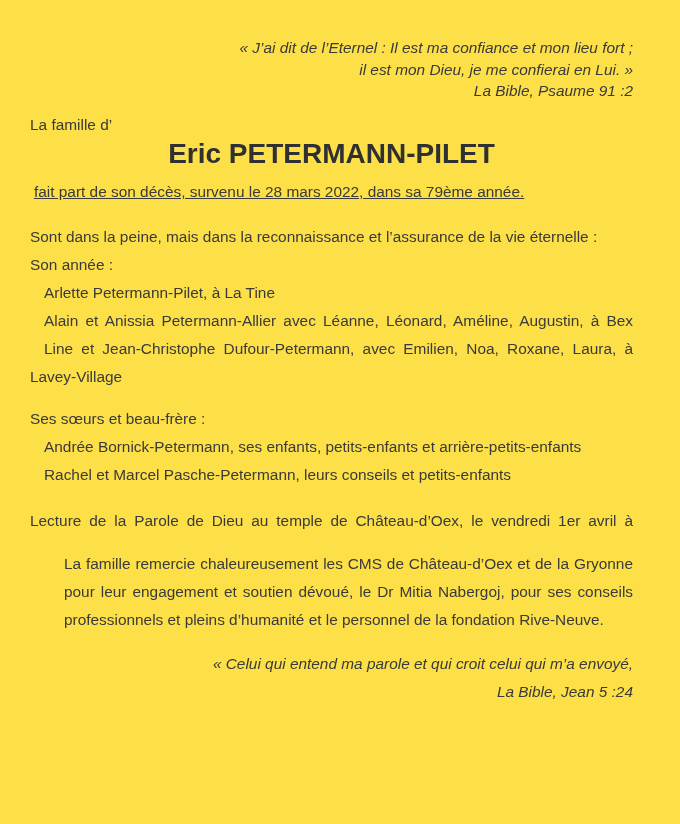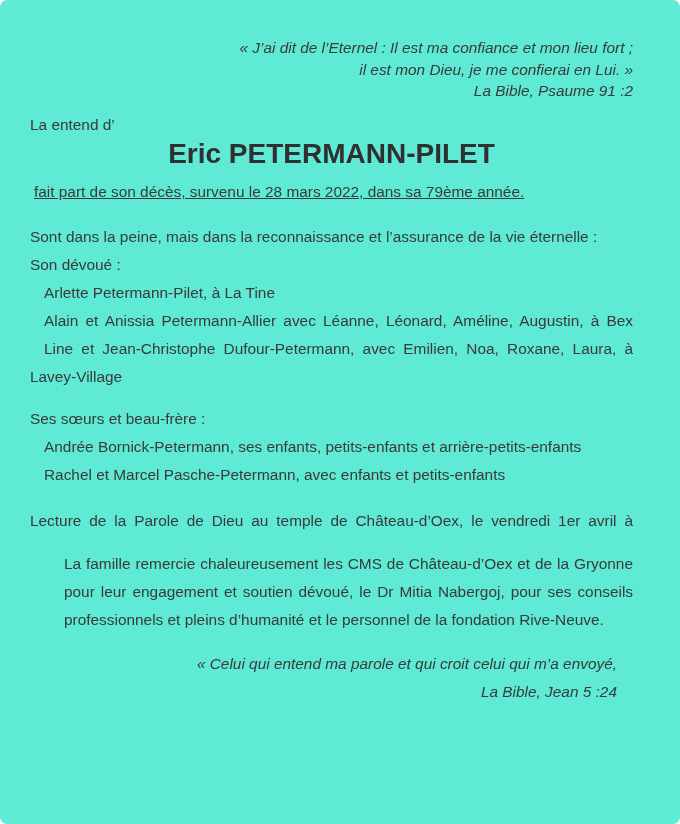--- a/index.html
+++ b/index.html
@@ -5,40 +5,39 @@
   html, body {
     margin: 0;
     padding: 0;
     background: #ffffff;
   }
   .page {
     position: relative;
     width: 680px;
     height: 824px;
     box-sizing: border-box;
-    background: #5eead4;
+    background: #fde047;
     color: #3a3a3a;
     font-family: "Liberation Sans", "DejaVu Sans", sans-serif;
     font-size: 15.4px;
     line-height: 28px;
     padding: 37px 47px 0 30px;
     overflow: hidden;
-    border-radius: 7px;
   }
   .quote-top {
     text-align: right;
     font-style: italic;
     line-height: 21.5px;
     margin: 0 0 9px 0;
   }
   .quote-bottom {
     text-align: right;
     font-style: italic;
     line-height: 28.5px;
-    margin: 16px 16px 0 0;
+    margin: 16px 0 0 0;
   }
   .intro {
     margin: 0;
   }
   .deceased-name {
     font-size: 28px;
     line-height: 29px;
     font-weight: bold;
     text-align: center;
     margin: 0 0 10px 0;
@@ -83,46 +82,46 @@
 <body>
 
 <div class="page">
 
   <div class="quote-top">
     <div class="line">« J’ai dit de l’Eternel : Il est ma confiance et mon lieu fort ;</div>
     <div class="line">il est mon Dieu, je me confierai en Lui. »</div>
     <div class="line">La Bible, Psaume 91 :2</div>
   </div>
 
-  <p class="intro">La entend d’</p>
+  <p class="intro">La famille d’</p>
 
   <h1 class="deceased-name">Eric PETERMANN-PILET</h1>
 
   <p class="announce">fait part de son décès, survenu le 28 mars 2022, dans sa 79ème année.</p>
 
   <div>
     <p class="family-lead">Sont dans la peine, mais dans la reconnaissance et l’assurance de la vie éternelle :</p>
 
     <div>
-      <p class="group-label">Son dévoué :</p>
+      <p class="group-label">Son année :</p>
       <p class="member">Arlette Petermann-Pilet, à La Tine</p>
     </div>
 
     <div>
       <p class="member jline">Alain et Anissia Petermann-Allier avec Léanne, Léonard, Améline, Augustin, à Bex</p>
       <div class="member-wrap">
         <div class="line first jline">Line et Jean-Christophe Dufour-Petermann, avec Emilien, Noa, Roxane, Laura, à</div>
         <div class="line">Lavey-Village</div>
       </div>
     </div>
 
     <div class="group-siblings">
       <p class="group-label">Ses sœurs et beau-frère :</p>
       <p class="member">Andrée Bornick-Petermann, ses enfants, petits-enfants et arrière-petits-enfants</p>
-      <p class="member">Rachel et Marcel Pasche-Petermann, avec enfants et petits-enfants</p>
+      <p class="member">Rachel et Marcel Pasche-Petermann, leurs conseils et petits-enfants</p>
     </div>
   </div>
 
   <div class="para-ceremony">
     <div class="line jline">Lecture de la Parole de Dieu au temple de Château-d’Oex, le vendredi 1er avril à</div>
   </div>
 
   <div class="para-thanks">
     <div class="line jline">La famille remercie chaleureusement les CMS de Château-d’Oex et de la Gryonne</div>
     <div class="line jline">pour leur engagement et soutien dévoué, le Dr Mitia Nabergoj, pour ses conseils</div>

